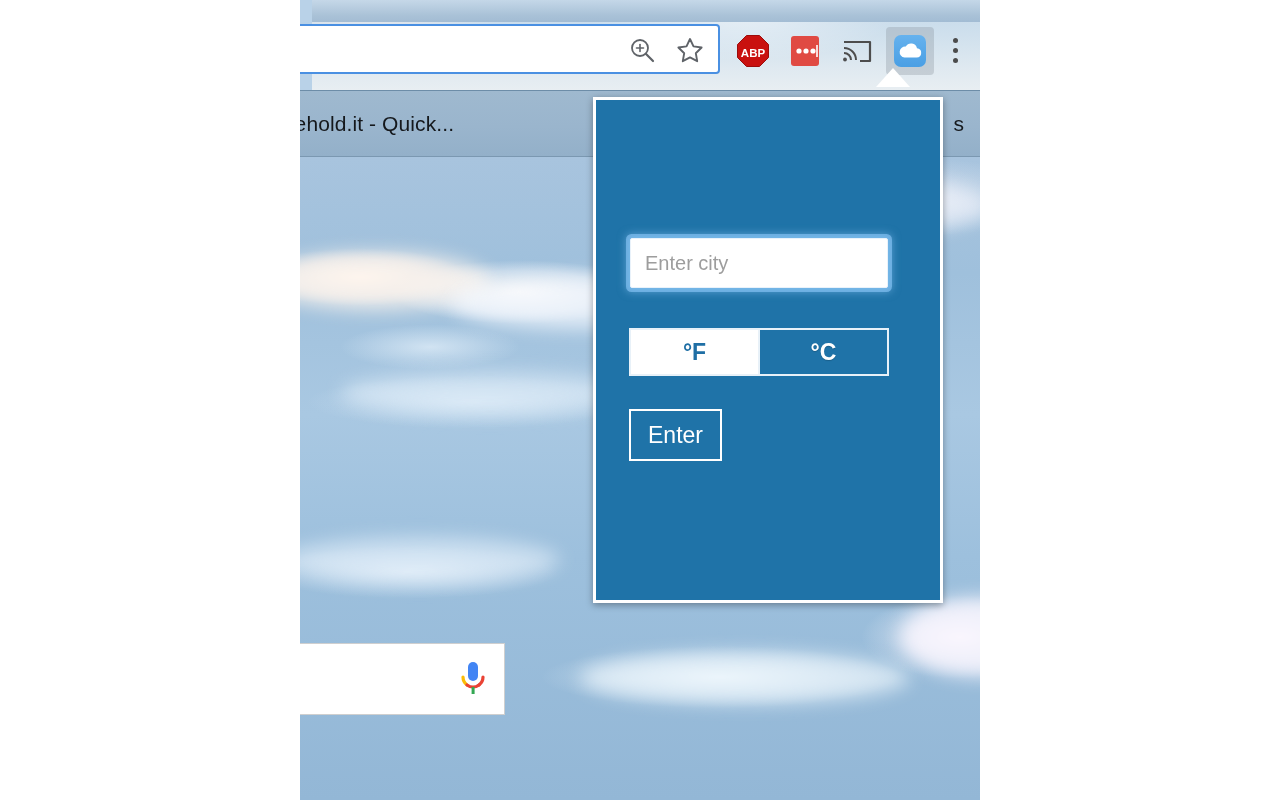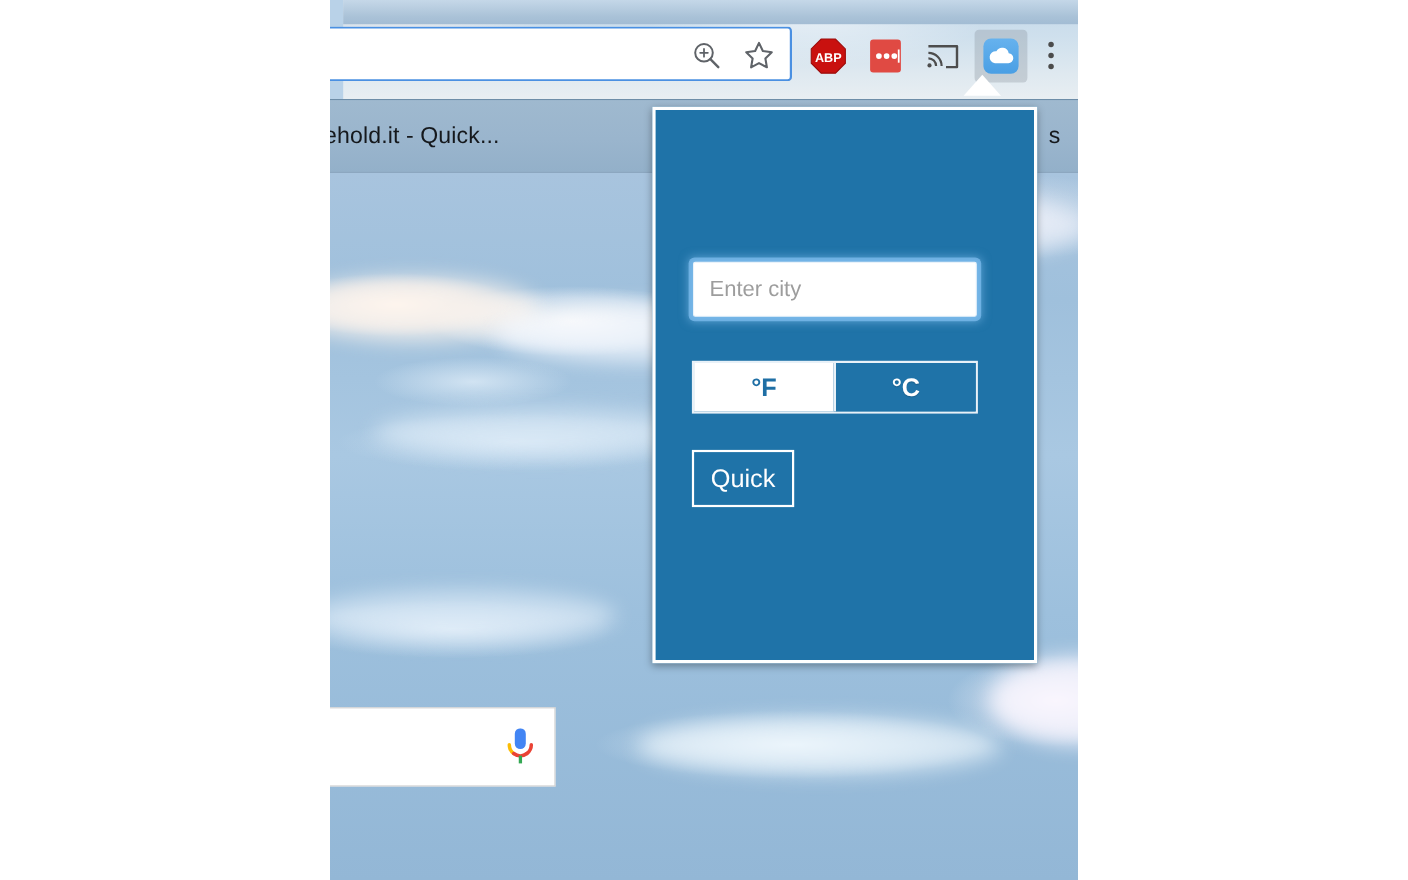--- a/index.html
+++ b/index.html
@@ -380,20 +380,20 @@
     <div class="popup-arrow"></div>
     <div class="popup">
 
       <input class="city-input" type="text" placeholder="Enter city" style="">
 
       <div class="unit-toggle">
         <div class="unit-btn unit-f">°F</div>
         <div class="unit-btn unit-c">°C</div>
       </div>
 
-      <div class="save-btn">Quick</div>
+      <div class="save-btn">Enter</div>
     </div>
 
   </div>
 
   <div class="clip-mask-left"></div>
   <div class="clip-mask-right"></div>
 </div>
 
 </body></html>

